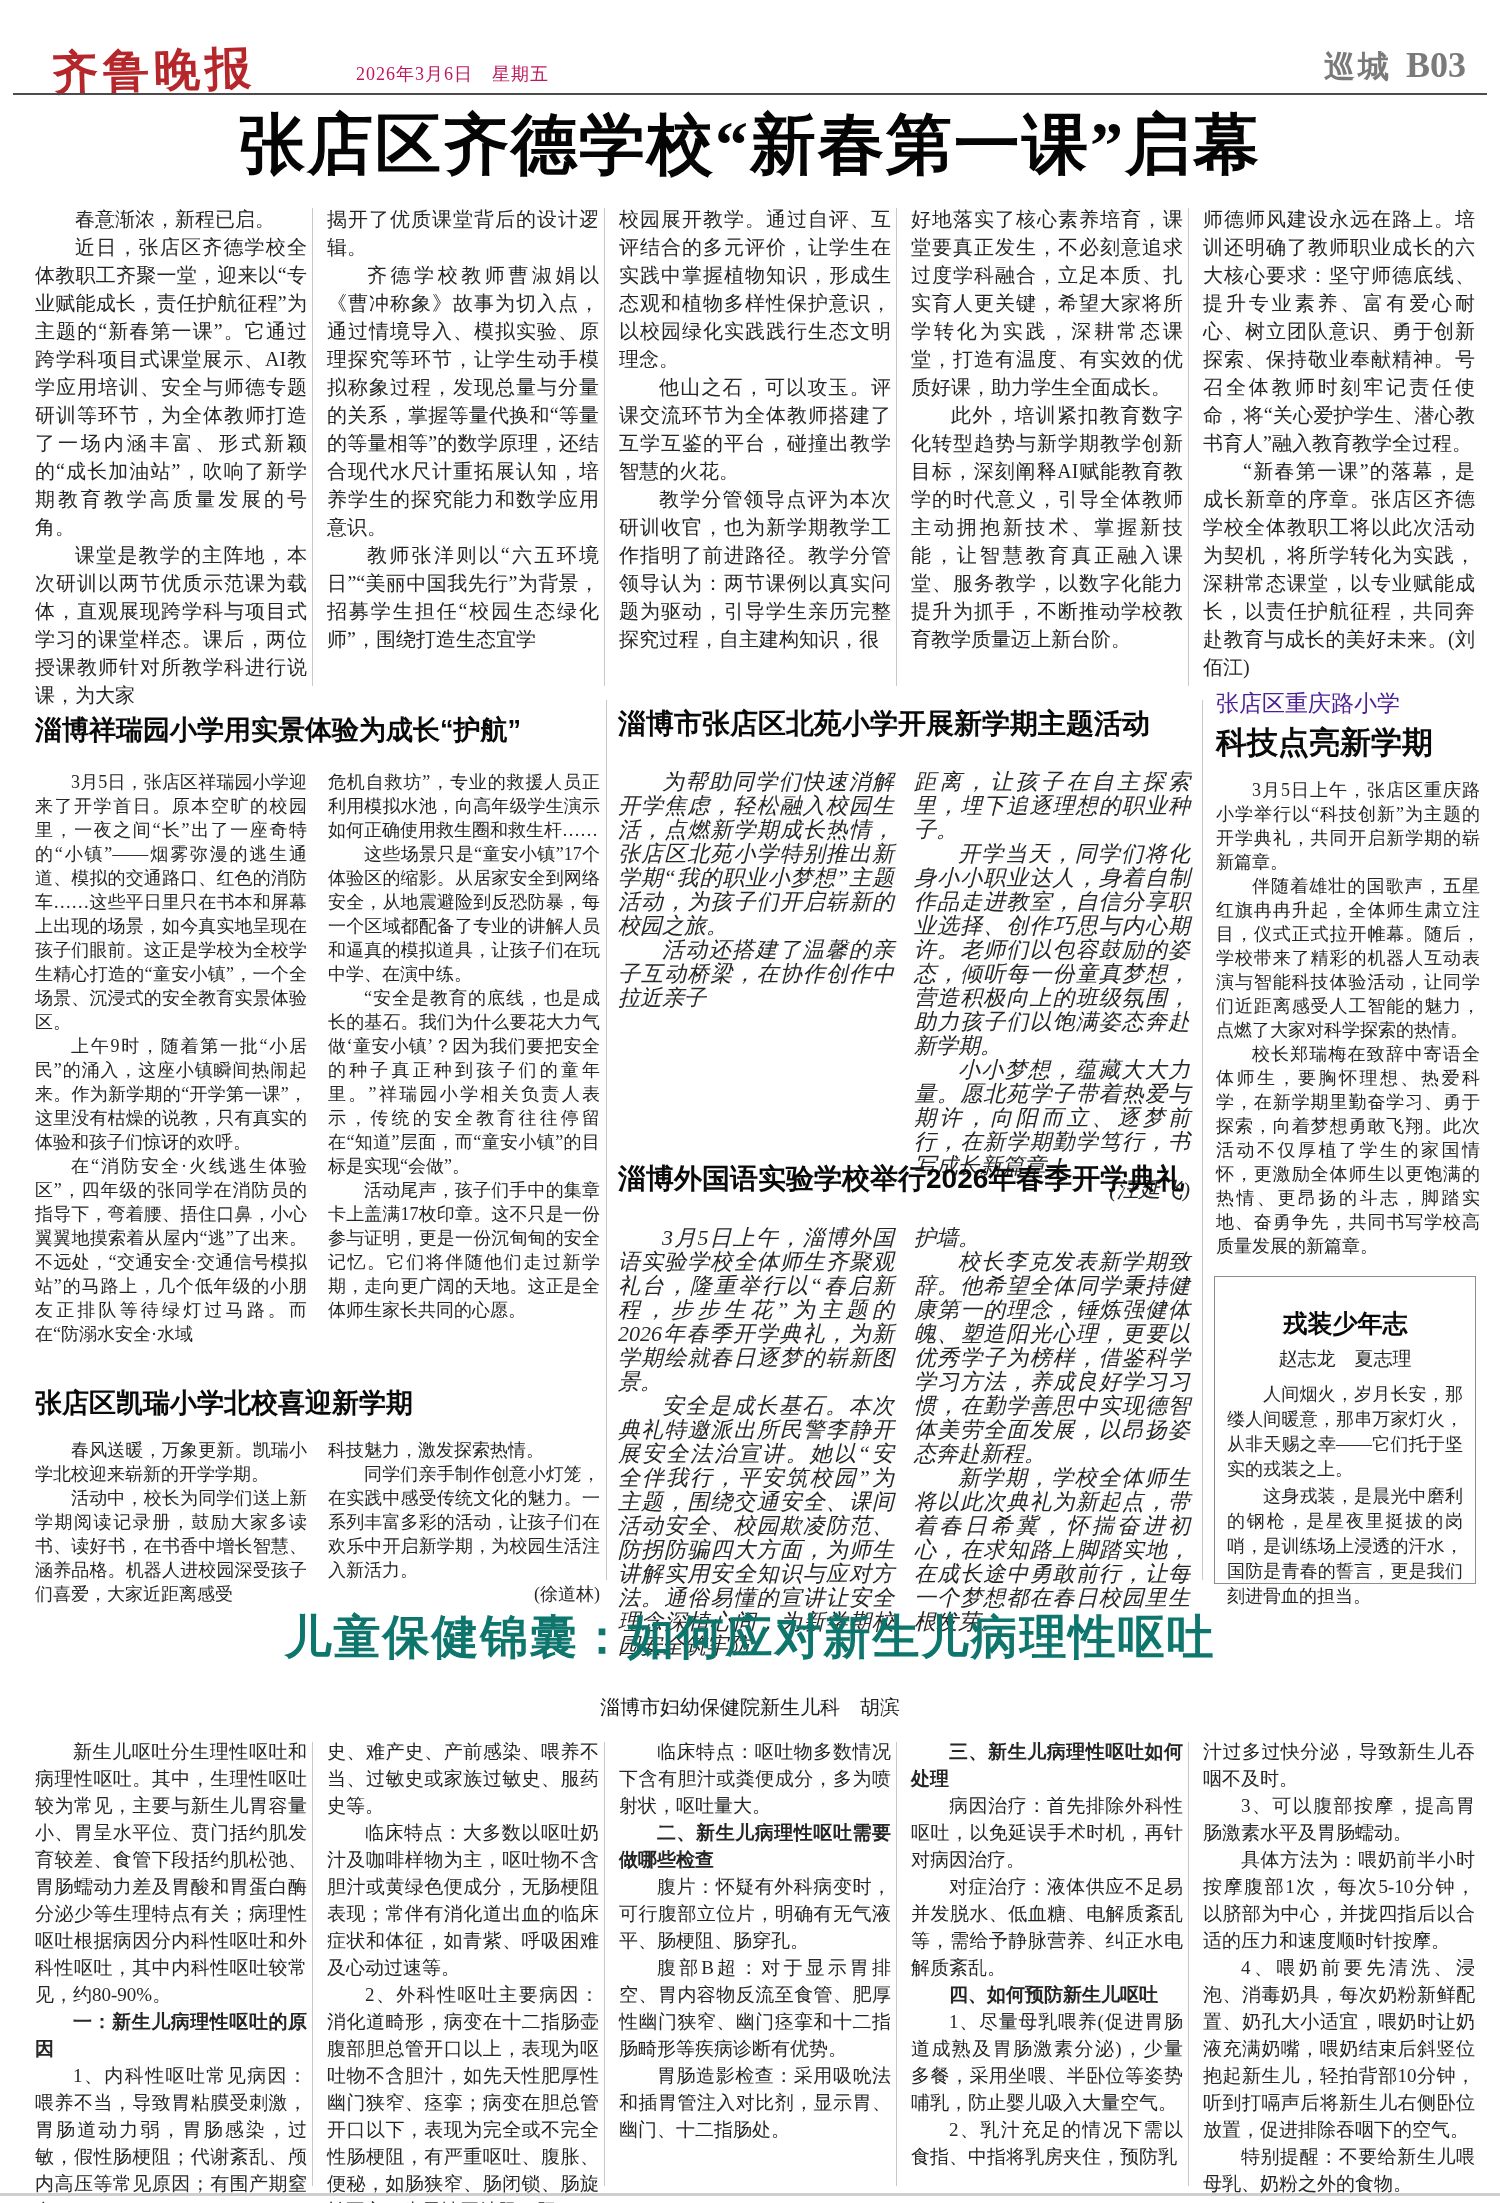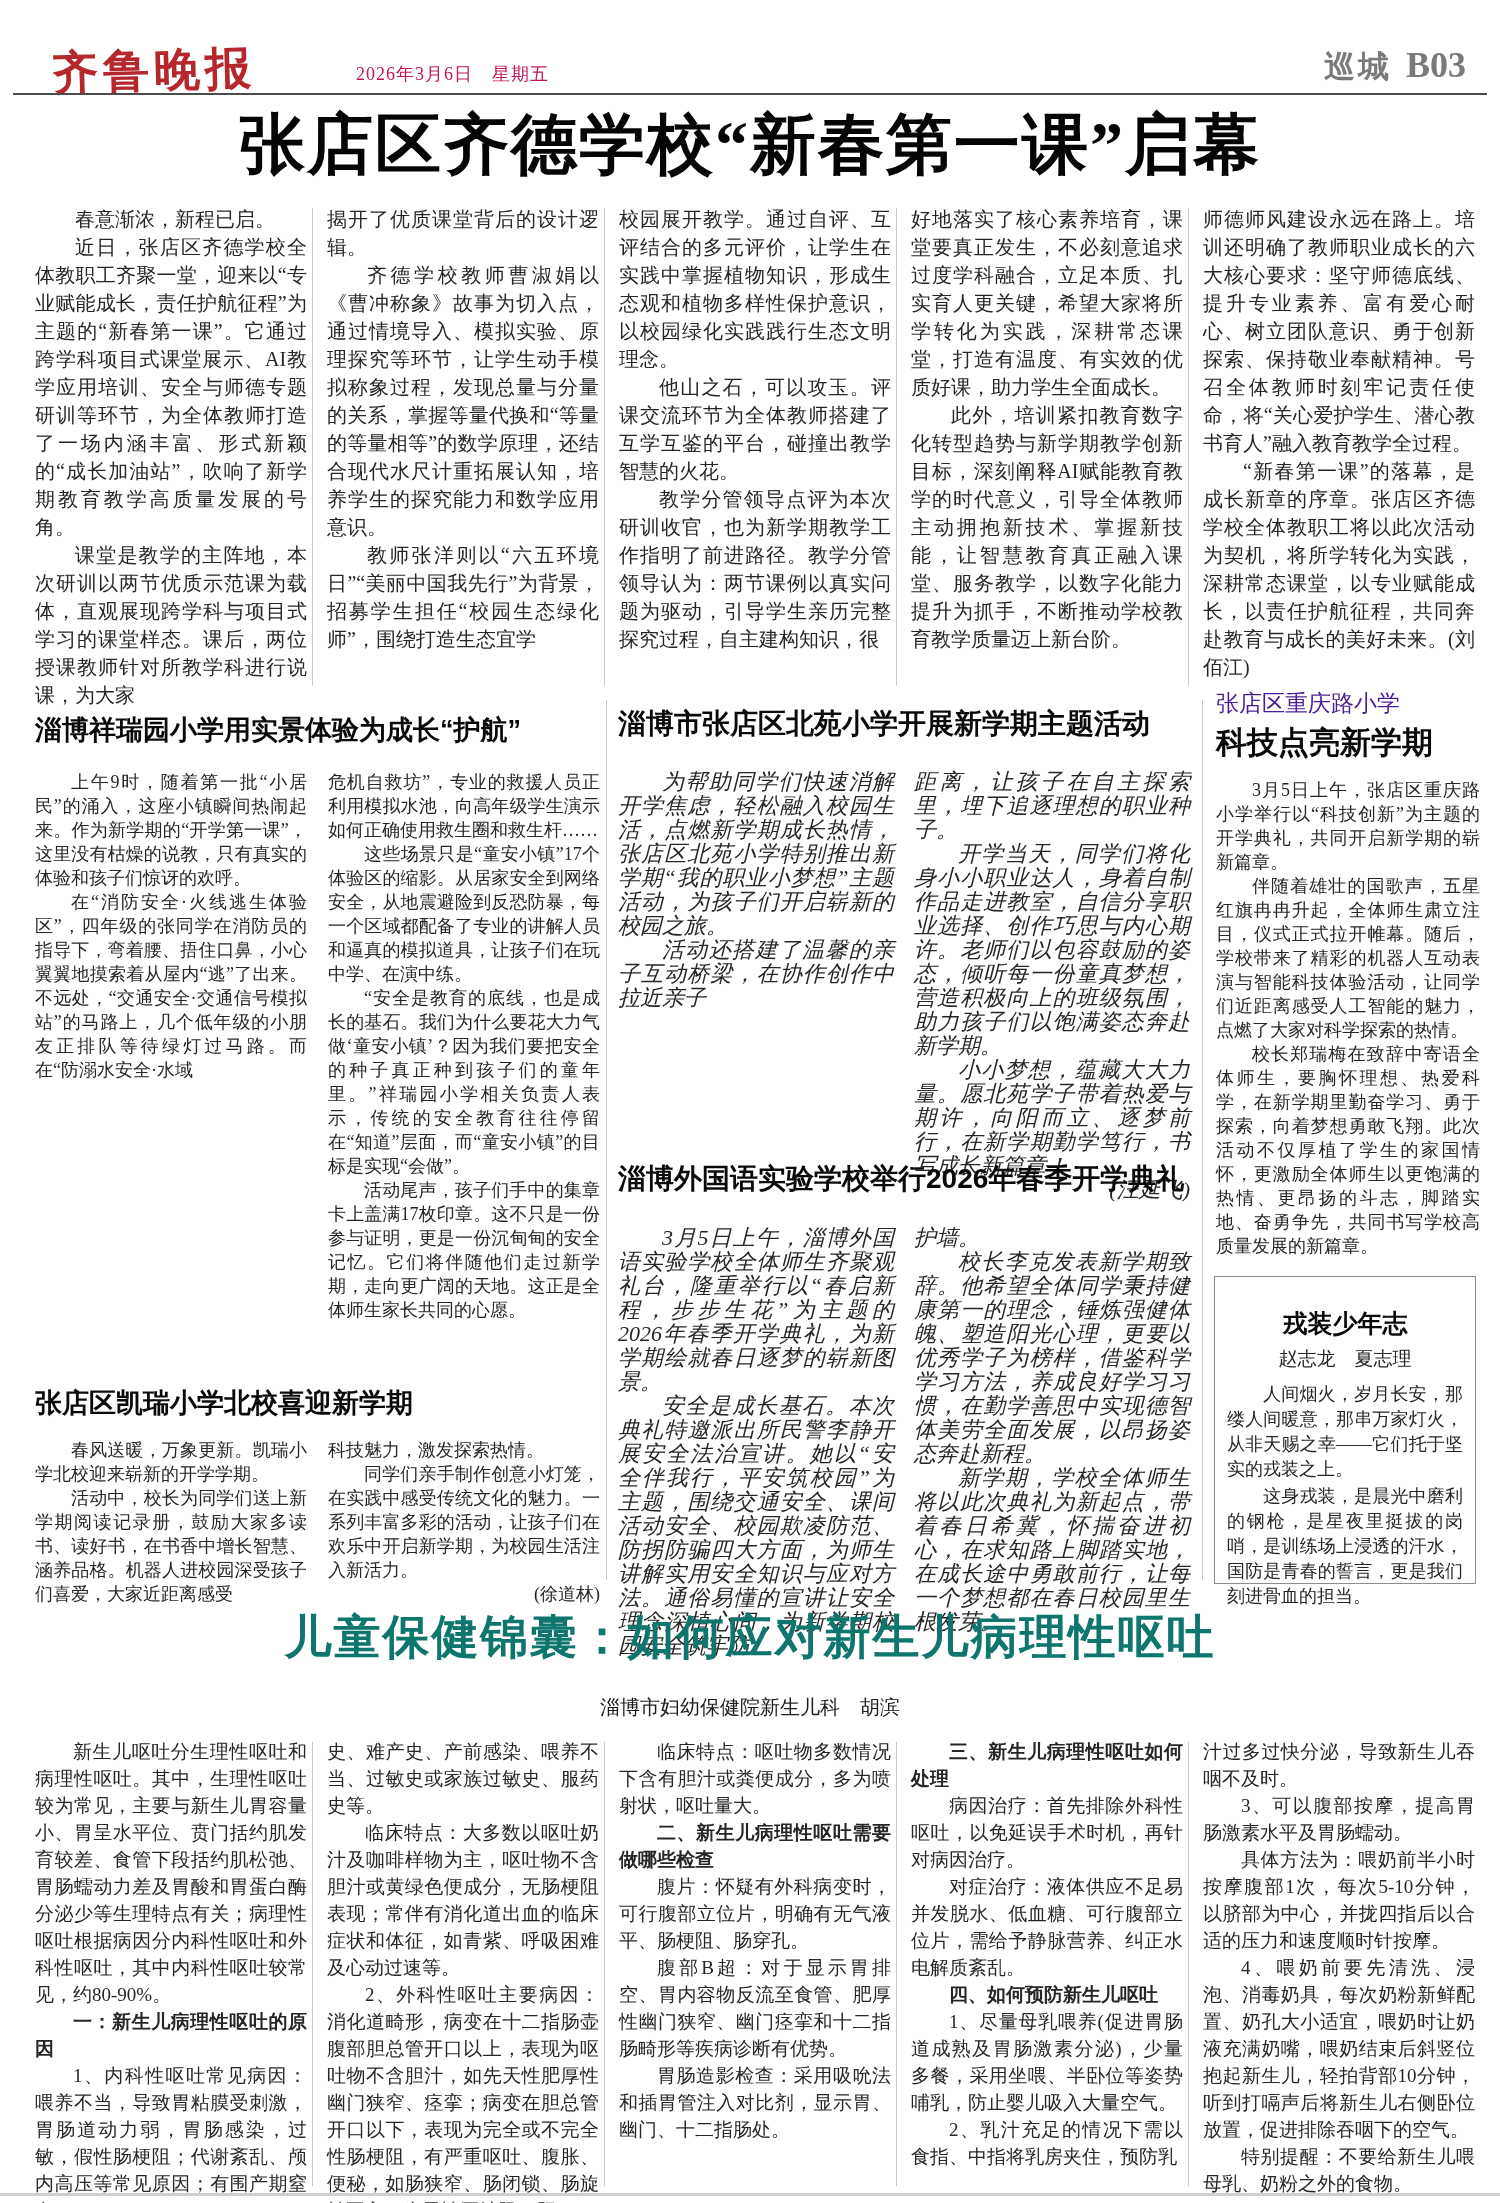--- a/index.html
+++ b/index.html
@@ -86,20 +86,21 @@
     <p class="para">“新春第一课”的落幕，是成长新章的序章。张店区齐德学校全体教职工将以此次活动为契机，将所学转化为实践，深耕常态课堂，以专业赋能成长，以责任护航征程，共同奔赴教育与成长的美好未来。(刘佰江)</p>
   </div>
 
 <div class="abs vline" style="left:312px;top:208px;height:478px;"></div>
 <div class="abs vline" style="left:604px;top:208px;height:478px;"></div>
 <div class="abs vline" style="left:896px;top:208px;height:478px;"></div>
 <div class="abs vline" style="left:1188px;top:208px;height:478px;"></div>
 
 <div class="abs h2" style="left:35px;top:712px;width:565px;font-size:27px;">淄博祥瑞园小学用实景体验为成长“护航”</div>
 <div class="abs col s2-col" style="left:35px;top:770px;">
+    <p class="para">3月5日，张店区祥瑞园小学迎来了开学首日。原本空旷的校园里，一夜之间“长”出了一座奇特的“小镇”——烟雾弥漫的逃生通道、模拟的交通路口、红色的消防车……这些平日里只在书本和屏幕上出现的场景，如今真实地呈现在孩子们眼前。这正是学校为全校学生精心打造的“童安小镇”，一个全场景、沉浸式的安全教育实景体验区。</p>
     <p class="para">上午9时，随着第一批“小居民”的涌入，这座小镇瞬间热闹起来。作为新学期的“开学第一课”，这里没有枯燥的说教，只有真实的体验和孩子们惊讶的欢呼。</p>
     <p class="para">在“消防安全·火线逃生体验区”，四年级的张同学在消防员的指导下，弯着腰、捂住口鼻，小心翼翼地摸索着从屋内“逃”了出来。不远处，“交通安全·交通信号模拟站”的马路上，几个低年级的小朋友正排队等待绿灯过马路。而在“防溺水安全·水域</p>
   </div>
 <div class="abs col s2-col" style="left:328px;top:770px;">
     <p class="para cont">危机自救坊”，专业的救援人员正利用模拟水池，向高年级学生演示如何正确使用救生圈和救生杆……</p>
     <p class="para">这些场景只是“童安小镇”17个体验区的缩影。从居家安全到网络安全，从地震避险到反恐防暴，每一个区域都配备了专业的讲解人员和逼真的模拟道具，让孩子们在玩中学、在演中练。</p>
     <p class="para">“安全是教育的底线，也是成长的基石。我们为什么要花大力气做‘童安小镇’？因为我们要把安全的种子真正种到孩子们的童年里。”祥瑞园小学相关负责人表示，传统的安全教育往往停留在“知道”层面，而“童安小镇”的目标是实现“会做”。</p>
     <p class="para">活动尾声，孩子们手中的集章卡上盖满17枚印章。这不只是一份参与证明，更是一份沉甸甸的安全记忆。它们将伴随他们走过新学期，走向更广阔的天地。这正是全体师生家长共同的心愿。</p>
   </div>
 
@@ -173,21 +174,21 @@
 <div class="abs col health-col" style="left:619px;top:1738px;">
     <p class="para">临床特点：呕吐物多数情况下含有胆汁或粪便成分，多为喷射状，呕吐量大。</p>
     <p class="para bold">二、新生儿病理性呕吐需要做哪些检查</p>
     <p class="para">腹片：怀疑有外科病变时，可行腹部立位片，明确有无气液平、肠梗阻、肠穿孔。</p>
     <p class="para">腹部B超：对于显示胃排空、胃内容物反流至食管、肥厚性幽门狭窄、幽门痉挛和十二指肠畸形等疾病诊断有优势。</p>
     <p class="para">胃肠造影检查：采用吸吮法和插胃管注入对比剂，显示胃、幽门、十二指肠处。</p>
   </div>
 <div class="abs col health-col" style="left:911px;top:1738px;">
     <p class="para bold">三、新生儿病理性呕吐如何处理</p>
     <p class="para">病因治疗：首先排除外科性呕吐，以免延误手术时机，再针对病因治疗。</p>
-    <p class="para">对症治疗：液体供应不足易并发脱水、低血糖、可行腹部立位片，需给予静脉营养、纠正水电解质紊乱。</p>
+    <p class="para">对症治疗：液体供应不足易并发脱水、低血糖、电解质紊乱等，需给予静脉营养、纠正水电解质紊乱。</p>
     <p class="para bold">四、如何预防新生儿呕吐</p>
     <p class="para">1、尽量母乳喂养(促进胃肠道成熟及胃肠激素分泌)，少量多餐，采用坐喂、半卧位等姿势哺乳，防止婴儿吸入大量空气。</p>
     <p class="para">2、乳汁充足的情况下需以食指、中指将乳房夹住，预防乳</p>
   </div>
 <div class="abs col health-col" style="left:1203px;top:1738px;">
     <p class="para cont">汁过多过快分泌，导致新生儿吞咽不及时。</p>
     <p class="para">3、可以腹部按摩，提高胃肠激素水平及胃肠蠕动。</p>
     <p class="para">具体方法为：喂奶前半小时按摩腹部1次，每次5-10分钟，以脐部为中心，并拢四指后以合适的压力和速度顺时针按摩。</p>
     <p class="para">4、喂奶前要先清洗、浸泡、消毒奶具，每次奶粉新鲜配置、奶孔大小适宜，喂奶时让奶液充满奶嘴，喂奶结束后斜竖位抱起新生儿，轻拍背部10分钟，听到打嗝声后将新生儿右侧卧位放置，促进排除吞咽下的空气。</p>
     <p class="para">特别提醒：不要给新生儿喂母乳、奶粉之外的食物。</p>

